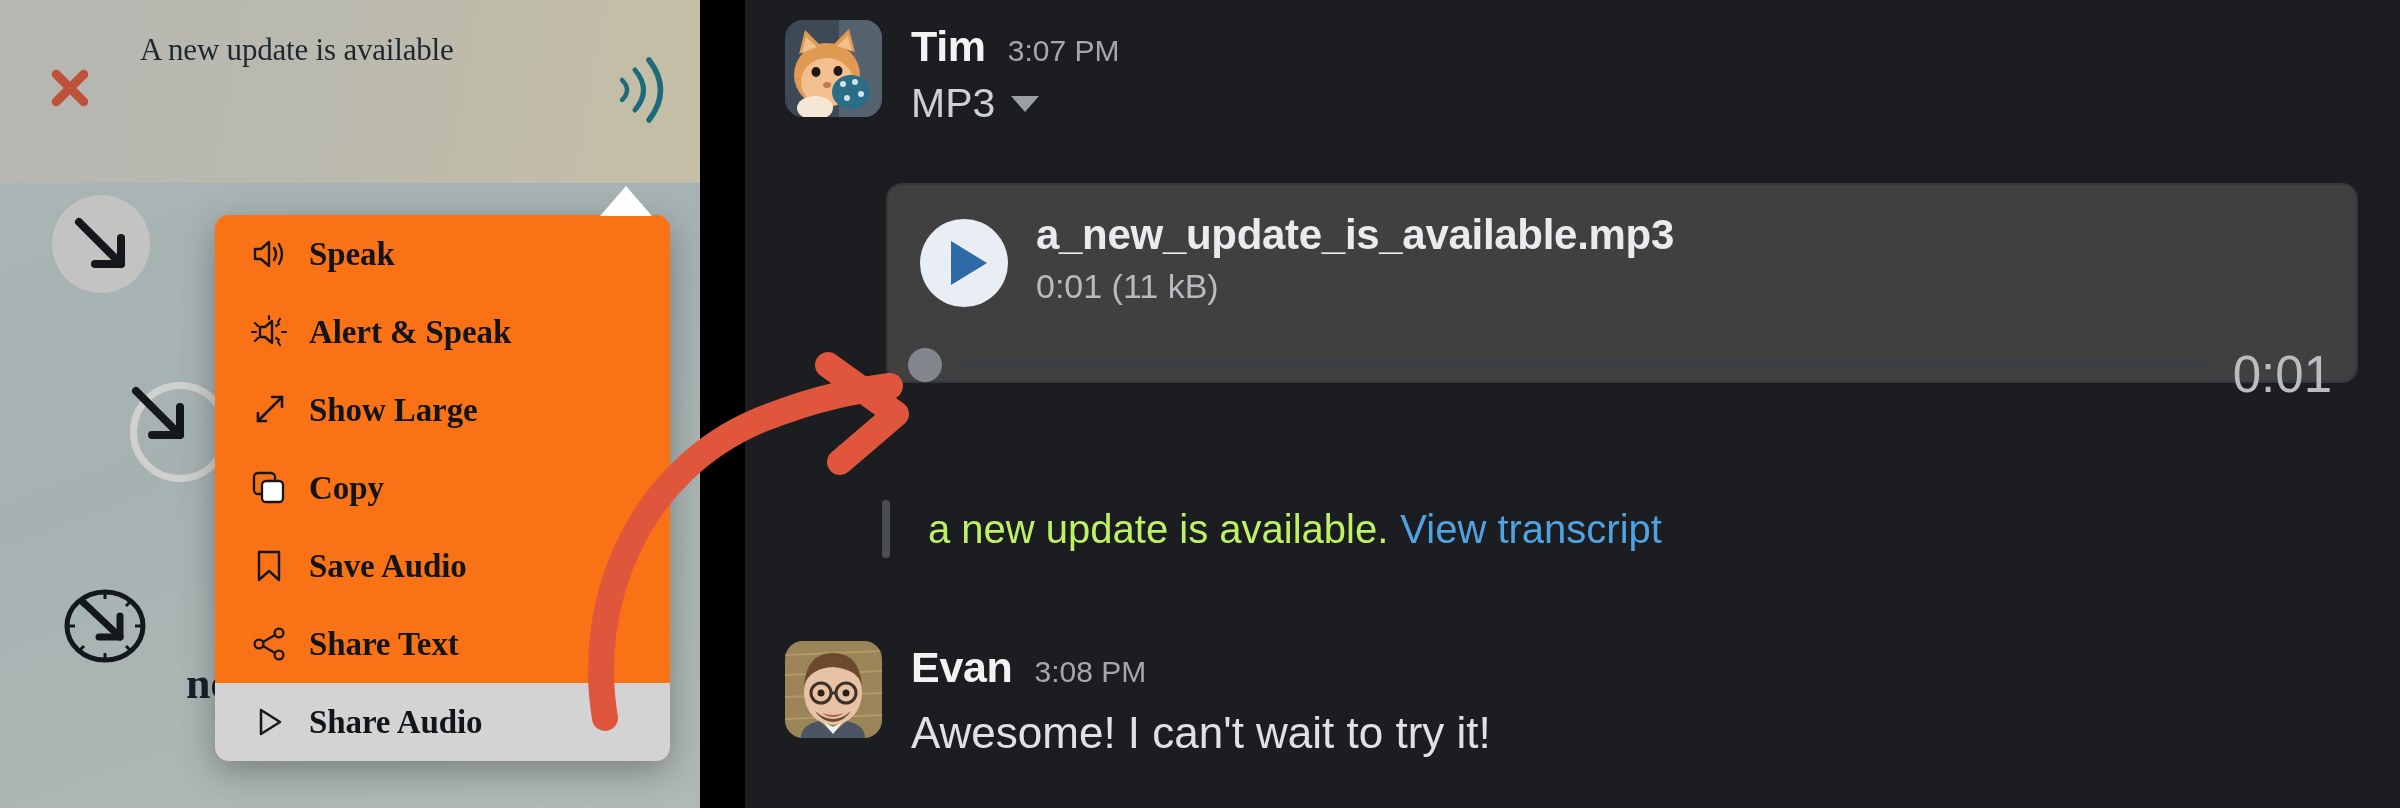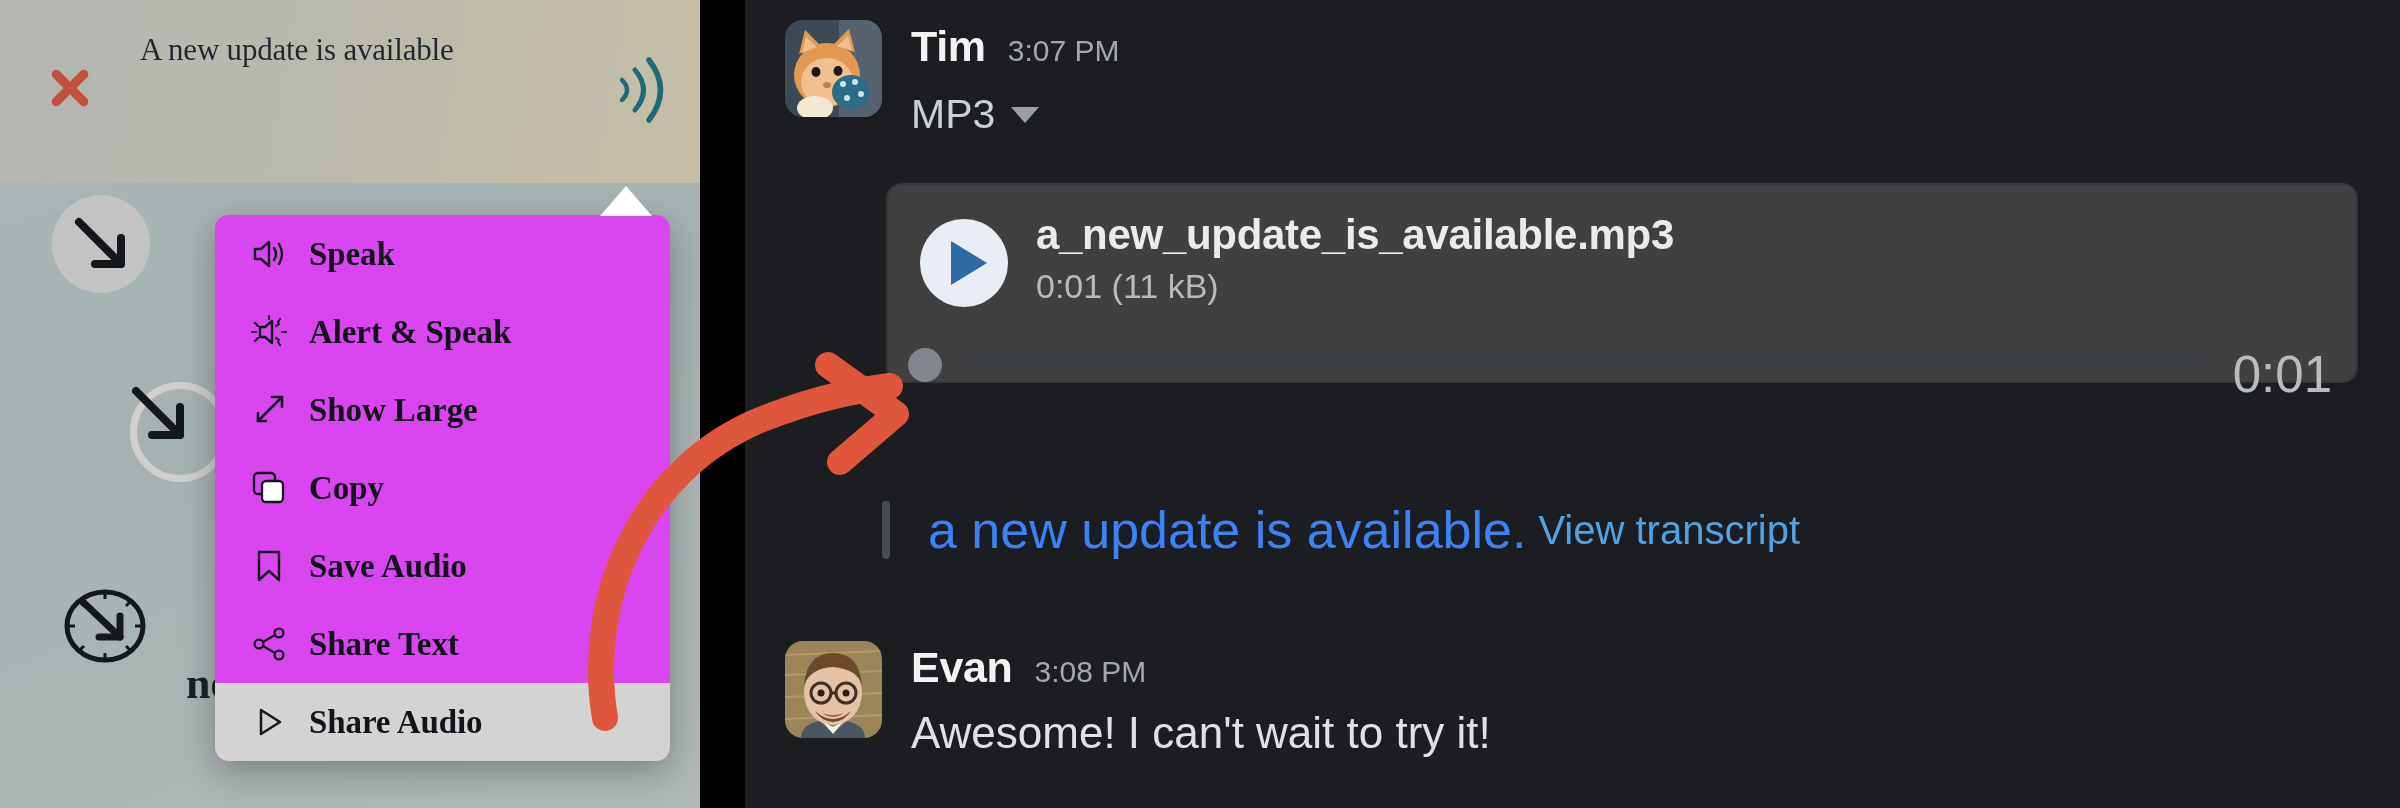--- a/index.html
+++ b/index.html
@@ -58,21 +58,21 @@
   .bg-clock { position: absolute; }
   .bg-word {
     position: absolute;
     font-family: "Liberation Serif", serif; font-weight: 700;
     font-size: 44px; color: #18202a;
   }
 
   
   .ctx-menu {
     position: absolute; left: 215px; top: 215px; width: 455px;
-    background: #d946ef; border-radius: 14px;
+    background: #f97316; border-radius: 14px;
     box-shadow: 0 10px 34px rgba(0,0,0,0.30);
     overflow: hidden; z-index: 40;
   }
   .ctx-caret {
     position: absolute; left: 600px; top: 186px; z-index: 41;
     width: 0; height: 0;
     border-left: 26px solid transparent;
     border-right: 26px solid transparent;
     border-bottom: 30px solid #ffffff;
   }
@@ -108,21 +108,21 @@
     position: absolute; width: 97px; height: 97px; border-radius: 18px;
     overflow: hidden; background: #2a2c30;
   }
   .msg-head { display: flex; align-items: baseline; gap: 22px; }
   .msg-author {
     font-size: 43px; font-weight: 700; color: #f3f3f3; letter-spacing: -0.3px;
   }
   .msg-time { font-size: 30px; color: #a4a7ad; }
   .msg-sub {
     display: flex; align-items: center; gap: 16px;
-    font-size: 41px; color: #cdd0d4; margin-top: 20px;
+    font-size: 41px; color: #cdd0d4; margin-top: 9px;
   }
   .caret-down {
     width: 0; height: 0;
     border-left: 14px solid transparent;
     border-right: 14px solid transparent;
     border-top: 16px solid #9b9ea3;
   }
 
   
   .audio-card {
@@ -167,21 +167,21 @@
 
   
   .transcript-row {
     position: absolute; left: 137px; top: 500px;
     display: flex; align-items: center;
   }
   .transcript-bar {
     width: 8px; height: 58px; border-radius: 4px; background: #4a4d52;
     margin-right: 38px;
   }
-  .transcript-text { font-size: 52px; color: #3b82f6; }
+  .transcript-text { font-size: 40px; color: #bef264; }
   .transcript-link { font-size: 40px; color: #4fa3e3; cursor: pointer; margin-left: 12px; }
 
   
   .annot-arrow {
     position: absolute; left: 0; top: 0; width: 2400px; height: 808px;
     pointer-events: none; z-index: 90;
   }
 </style>
 </head>
 <body>

